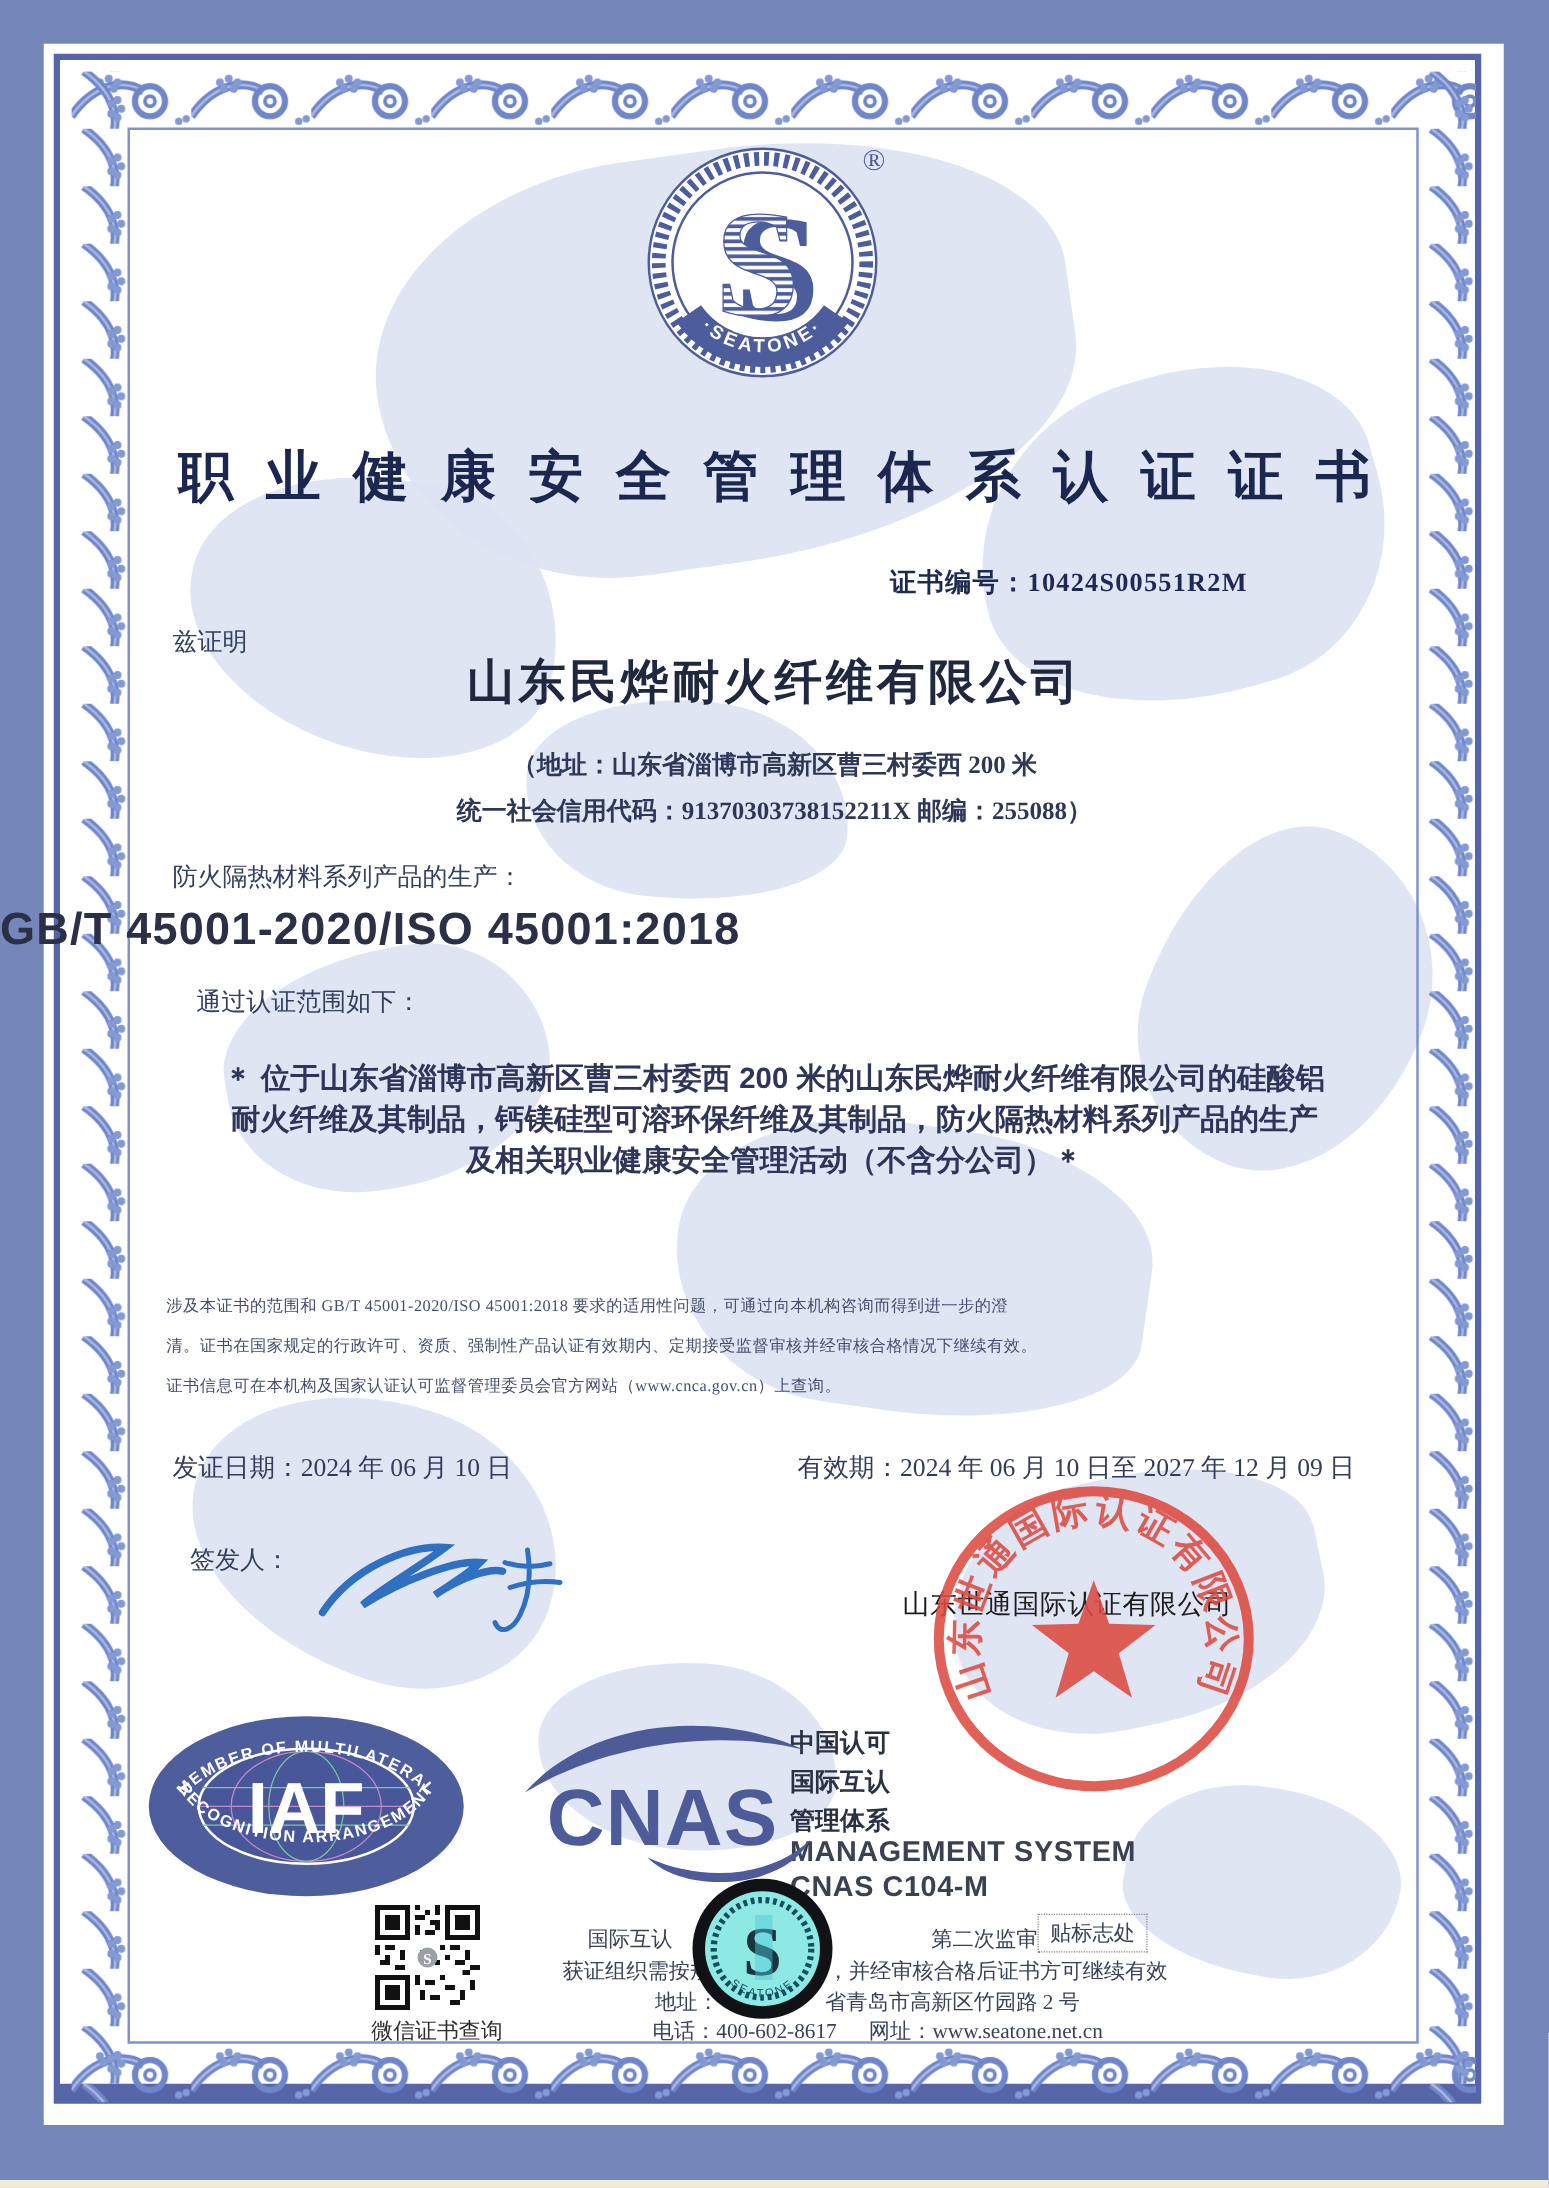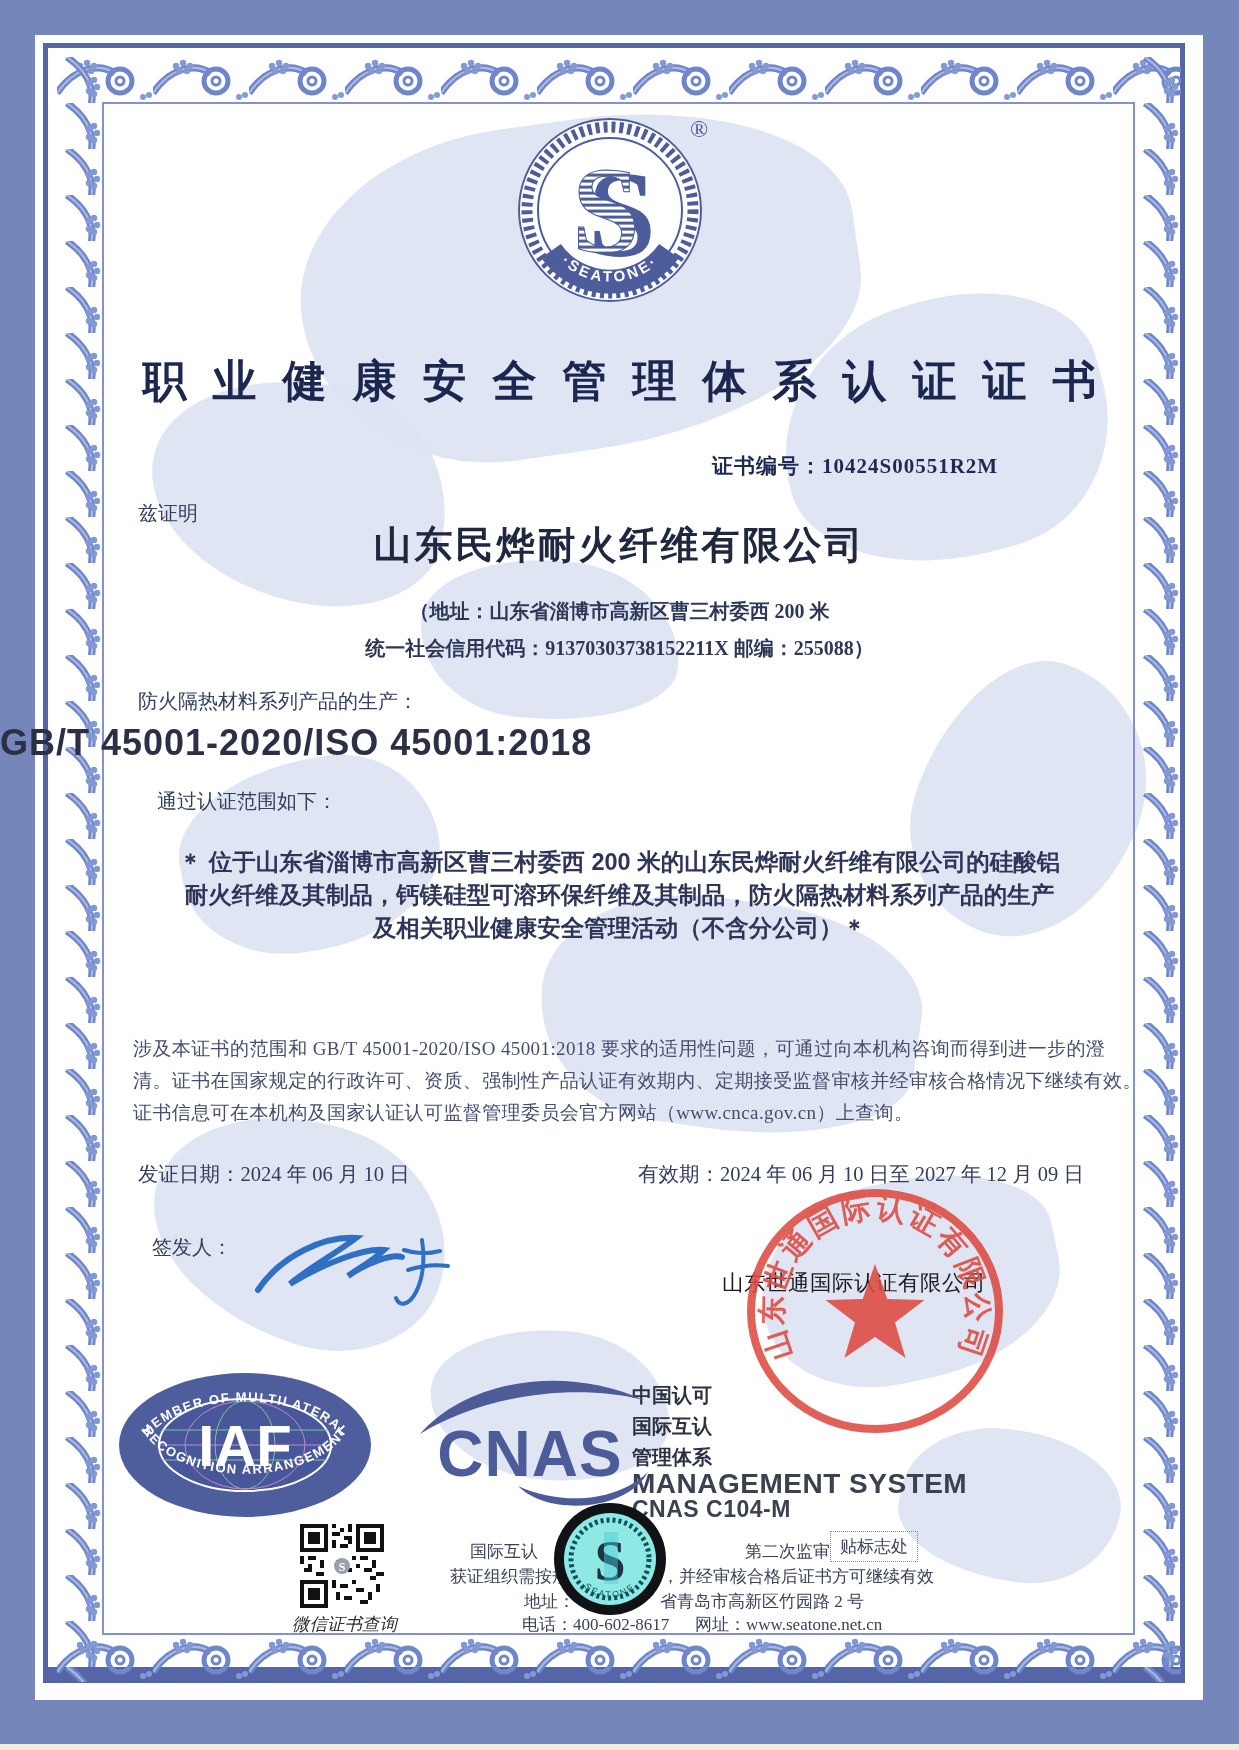--- a/index.html
+++ b/index.html
@@ -23,33 +23,33 @@
   .company{left:0;width:1239px;top:520px;text-align:center;font-size:38px;font-weight:bold;color:#20283f;
            letter-spacing:3px;font-family:"Liberation Sans","DejaVu Sans",sans-serif;}
   .addr1{left:0;width:1239px;top:598px;text-align:center;font-size:20px;font-weight:bold;color:#2e3856;}
   .addr2{left:0;width:1239px;top:635px;text-align:center;font-size:20px;font-weight:bold;color:#2e3856;}
   .stdlabel{left:138px;top:688px;font-size:20px;color:#33405e;}
   .standard{left:0;width:1239px;top:722px;text-align:left;font-size:36px;font-weight:600;color:#2b3046;
             font-family:"Liberation Sans","DejaVu Sans",sans-serif;letter-spacing:1px;}
   .scopelabel{left:138px;top:788px;font-size:20px;color:#33405e;margin-left:19px;}
   .scope{left:0;width:1239px;text-align:center;font-size:23.5px;font-weight:bold;color:#2f3558;
          font-family:"Liberation Sans","DejaVu Sans",sans-serif;}
-  .note{left:133px;width:980px;font-size:19px;color:#454e6e;letter-spacing:.4px;}
+  .note{left:133px;width:980px;font-size:13px;color:#454e6e;letter-spacing:.4px;}
   .dateline{font-size:20.5px;color:#333c5c;}
   .signer{left:152px;top:1210px;font-size:20px;color:#33405e;margin-top:24px;}
   .printedorg{left:722px;top:1268px;font-size:21.5px;color:#1c1c1c;letter-spacing:.5px;z-index:3;}
   .accred{left:632px;top:1380px;font-size:20px;font-weight:600;color:#2b3142;line-height:31px;
           font-family:"Liberation Sans","DejaVu Sans",sans-serif;}
-  .mgmt1{left:632px;top:1468px;font-size:28px;font-weight:bold;color:#3b4150;
+  .mgmt1{left:632px;top:1468px;font-size:23px;font-weight:bold;color:#3b4150;
          font-family:"Liberation Sans","DejaVu Sans",sans-serif;letter-spacing:.5px;}
   .mgmt2{left:632px;top:1496px;font-size:23px;font-weight:bold;color:#3b4150;
          font-family:"Liberation Sans","DejaVu Sans",sans-serif;letter-spacing:.5px;}
   .foot{font-size:17px;color:#3a4258;}
   .sticker-box{left:830px;top:1531px;font-size:17px;color:#3a4258;border:1px dotted #8a8a8a;padding:3px 9px;}
-  .qrcap{left:292px;top:1612px;width:110px;text-align:left;font-size:17.5px;color:#2d2d2d;font-style:italic;}
+  .qrcap{left:292px;top:1612px;width:110px;text-align:right;font-size:17.5px;color:#2d2d2d;}
   .z2{z-index:2;} .z3{z-index:3;} .z6{z-index:6;}
 </style>
 </head>
 <body>
 
 <div class="page">
 
   <svg width="0" height="0" style="position:absolute">
     <defs>
       <pattern id="waveP" width="96" height="46" patternUnits="userSpaceOnUse">

